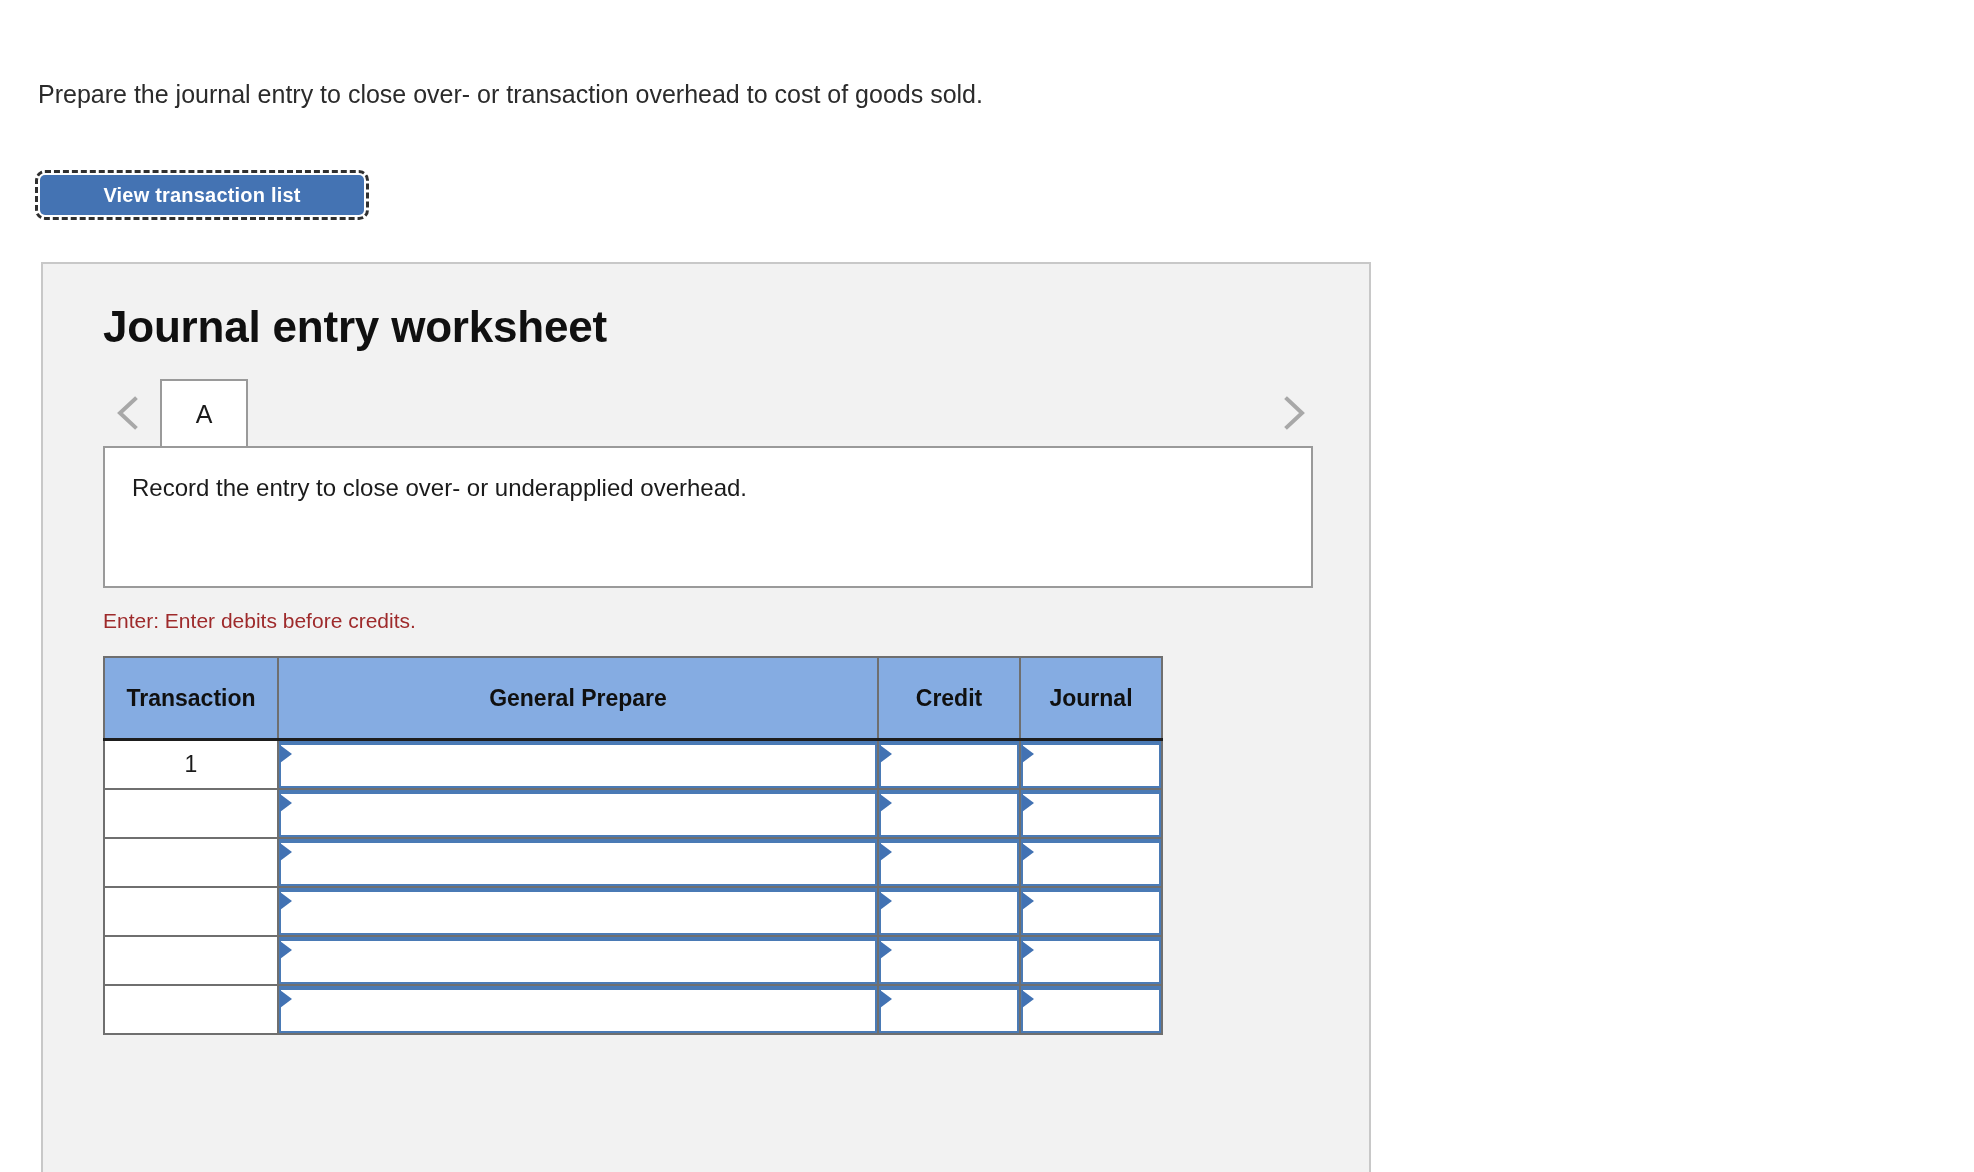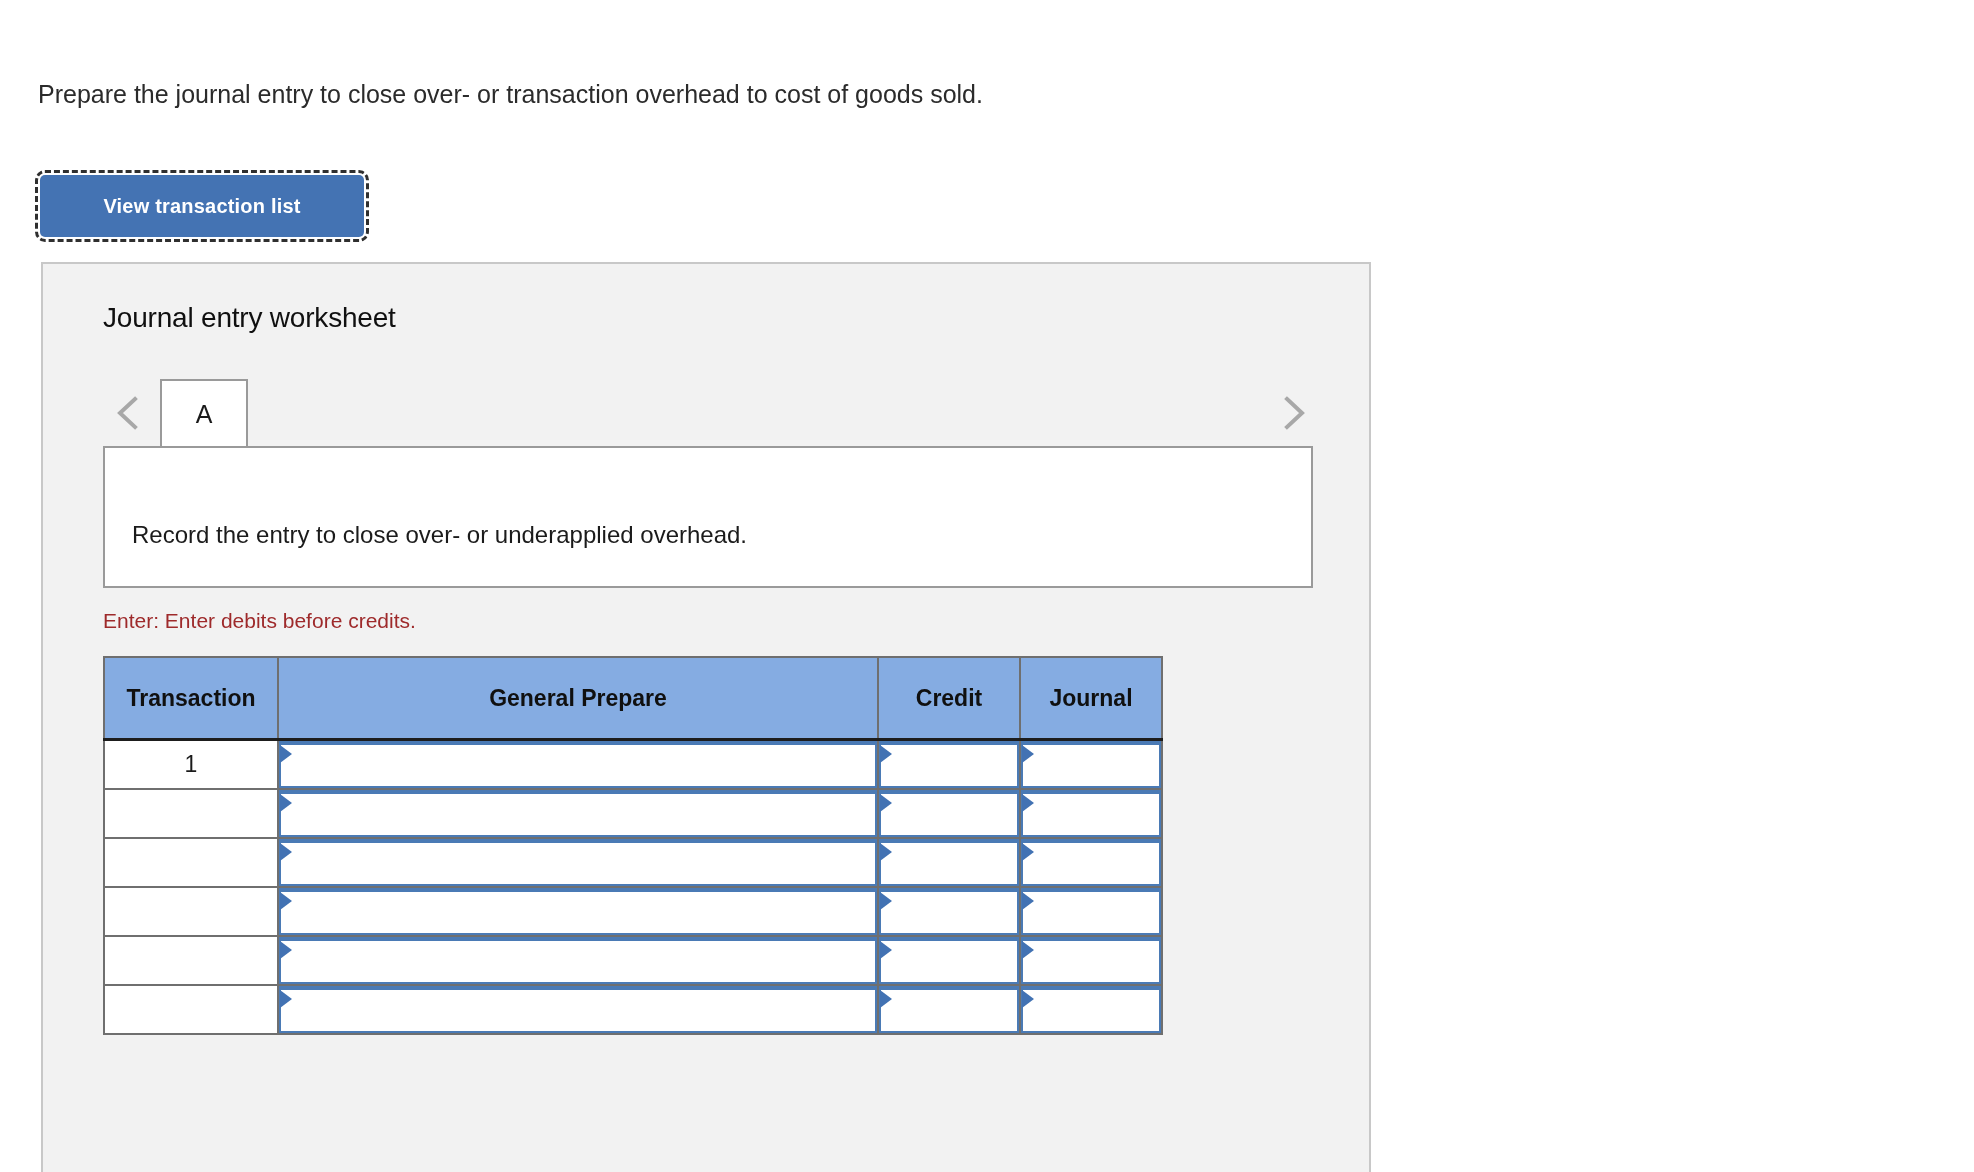--- a/index.html
+++ b/index.html
@@ -26,21 +26,21 @@
     color: #2b2b2b;
     white-space: nowrap;
   }
 
   
   #view-transaction-list-button {
     position: absolute;
     left: 40px;
     top: 175px;
     width: 324px;
-    height: 62px;
+    height: 40px;
     background: #4473b3;
     color: #ffffff;
     border: none;
     border-radius: 5px;
     font-family: "Liberation Sans", sans-serif;
     font-size: 20px;
     font-weight: bold;
     letter-spacing: .2px;
     outline: 3px dashed #2f2f2f;
     outline-offset: 2px;
@@ -58,22 +58,22 @@
     background: #f2f2f2;
     border: 2px solid #c8c8c8;
     border-bottom: none;
     box-sizing: border-box;
   }
 
   #worksheet-title {
     position: absolute;
     left: 60px;
     top: 38px;
-    font-size: 28px;
-    font-weight: normal;
+    font-size: 44px;
+    font-weight: bold;
     color: #101010;
     letter-spacing: -0.2px;
   }
 
   
   #tab-strip {
     position: absolute;
     left: 60px;
     top: 115px;
     width: 1210px;
@@ -118,21 +118,20 @@
     background: #ffffff;
     border: 2px solid #9a9a9a;
     box-sizing: border-box;
   }
   #description-text {
     position: absolute;
     left: 27px;
     top: 26px;
     font-size: 24px;
     color: #1b1b1b;
-    margin-top: 47px;
   }
 
   
   #note-text {
     position: absolute;
     left: 60px;
     top: 345px;
     font-size: 21px;
     color: #9e2a2b;
   }

